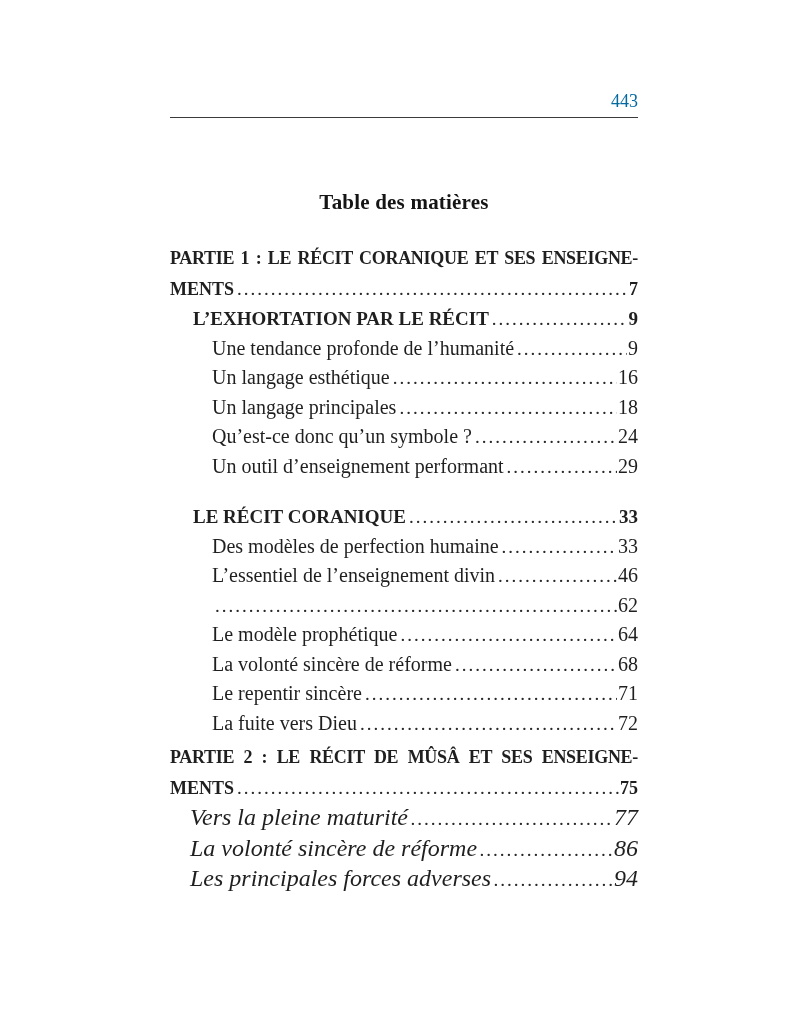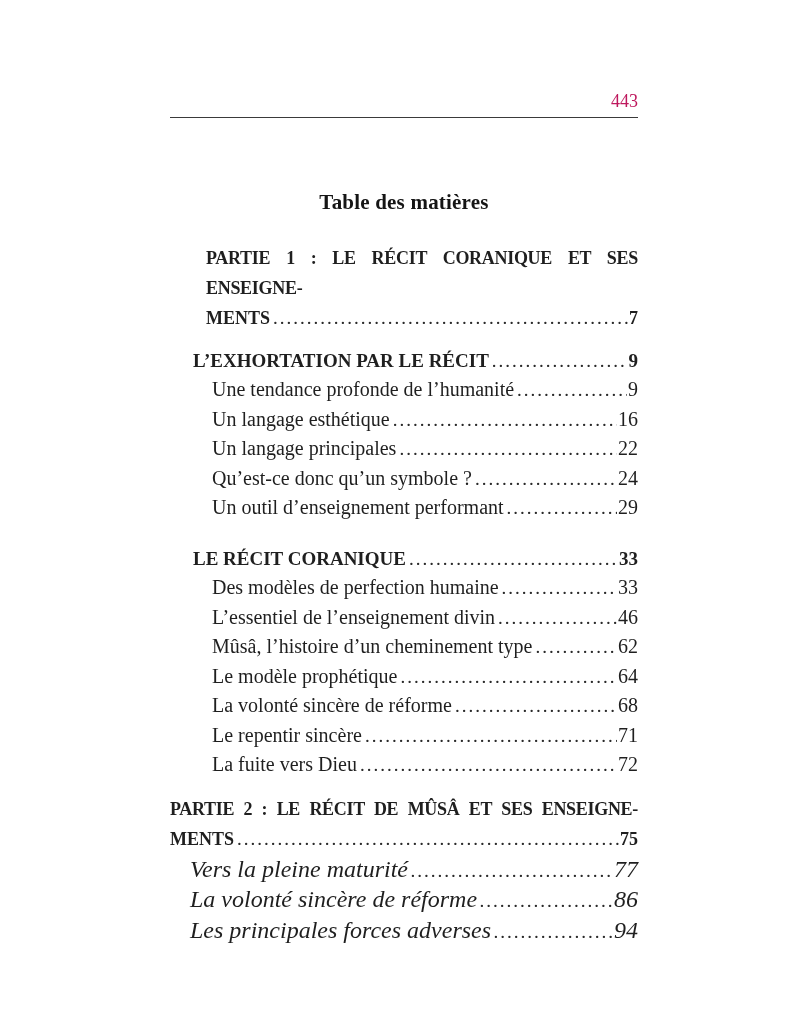--- a/index.html
+++ b/index.html
@@ -6,36 +6,36 @@
   html, body { background:#ffffff; }
   body {
     width:791px; height:1024px; position:relative; overflow:hidden;
     font-family:"Liberation Serif","DejaVu Serif",serif;
     color:#1f1f1f;
   }
   .sheet { position:absolute; left:170px; top:0; width:468px; }
 
   .pagenum {
     padding-top:92px; text-align:right;
-    font-size:18px; line-height:18px; color:#be185d;
+    font-size:18px; line-height:18px; color:#0369a1;
   }
   .rule { margin-top:7px; border-bottom:1px solid #3a3a3a; height:0; }
 
   .title {
     margin-top:68px; text-align:center;
     font-size:21px; line-height:32px; font-weight:bold;
     letter-spacing:0.2px; color:#151515;
   }
 
   .toc { margin-top:26px; }
   .toc-row { line-height:29.5px; }
   .toc-row.section { margin-top:21px; padding-left:23px; font-weight:bold; font-size:19px; }
-  .toc-row.part + .toc-row.section { margin-top:12px; }
-  .toc-row.part { margin-top:15px; font-weight:bold; font-size:18px; }
-  .toc-row.part:first-child, .toc-row:first-child { margin-top:0;margin-left:36px; }
+  .toc-row.part + .toc-row.section { margin-top:0; }
+  .toc-row.part { margin-top:5px; font-weight:bold; font-size:18px; }
+  .toc-row.part:first-child, .toc-row:first-child { margin-top:0; }
   .toc-row.sub  { padding-left:42px; font-size:20px; font-weight:normal;font-family:Liberation Serif, serif; }
   .toc-row.sub2 { padding-left:20px; font-size:24px; font-weight:normal;font-style:italic; }
 
   .part-line1 {
     text-align:justify; text-align-last:justify;
     letter-spacing:-0.3px; white-space:normal;
   }
 
   .line { display:flex; align-items:baseline; }
   .label { flex:0 0 auto; white-space:nowrap;text-align:right; }
@@ -87,21 +87,21 @@
         <div class="line">
           <span class="label">Un langage esthétique</span>
           <span class="leader"></span>
           <span class="pg">16</span>
         </div>
       </div>
       <div class="toc-row sub">
         <div class="line">
           <span class="label">Un langage principales</span>
           <span class="leader"></span>
-          <span class="pg">22</span>
+          <span class="pg">18</span>
         </div>
       </div>
       <div class="toc-row sub">
         <div class="line">
           <span class="label">Qu’est-ce donc qu’un symbole ?</span>
           <span class="leader"></span>
           <span class="pg">24</span>
         </div>
       </div>
       <div class="toc-row sub">
@@ -127,21 +127,20 @@
       </div>
       <div class="toc-row sub">
         <div class="line">
           <span class="label">L’essentiel de l’enseignement divin</span>
           <span class="leader"></span>
           <span class="pg">46</span>
         </div>
       </div>
       <div class="toc-row sub">
         <div class="line">
-          <span class="label">Mûsâ, l’histoire d’un cheminement type</span>
           <span class="leader"></span>
           <span class="pg">62</span>
         </div>
       </div>
       <div class="toc-row sub">
         <div class="line">
           <span class="label">Le modèle prophétique</span>
           <span class="leader"></span>
           <span class="pg">64</span>
         </div>

